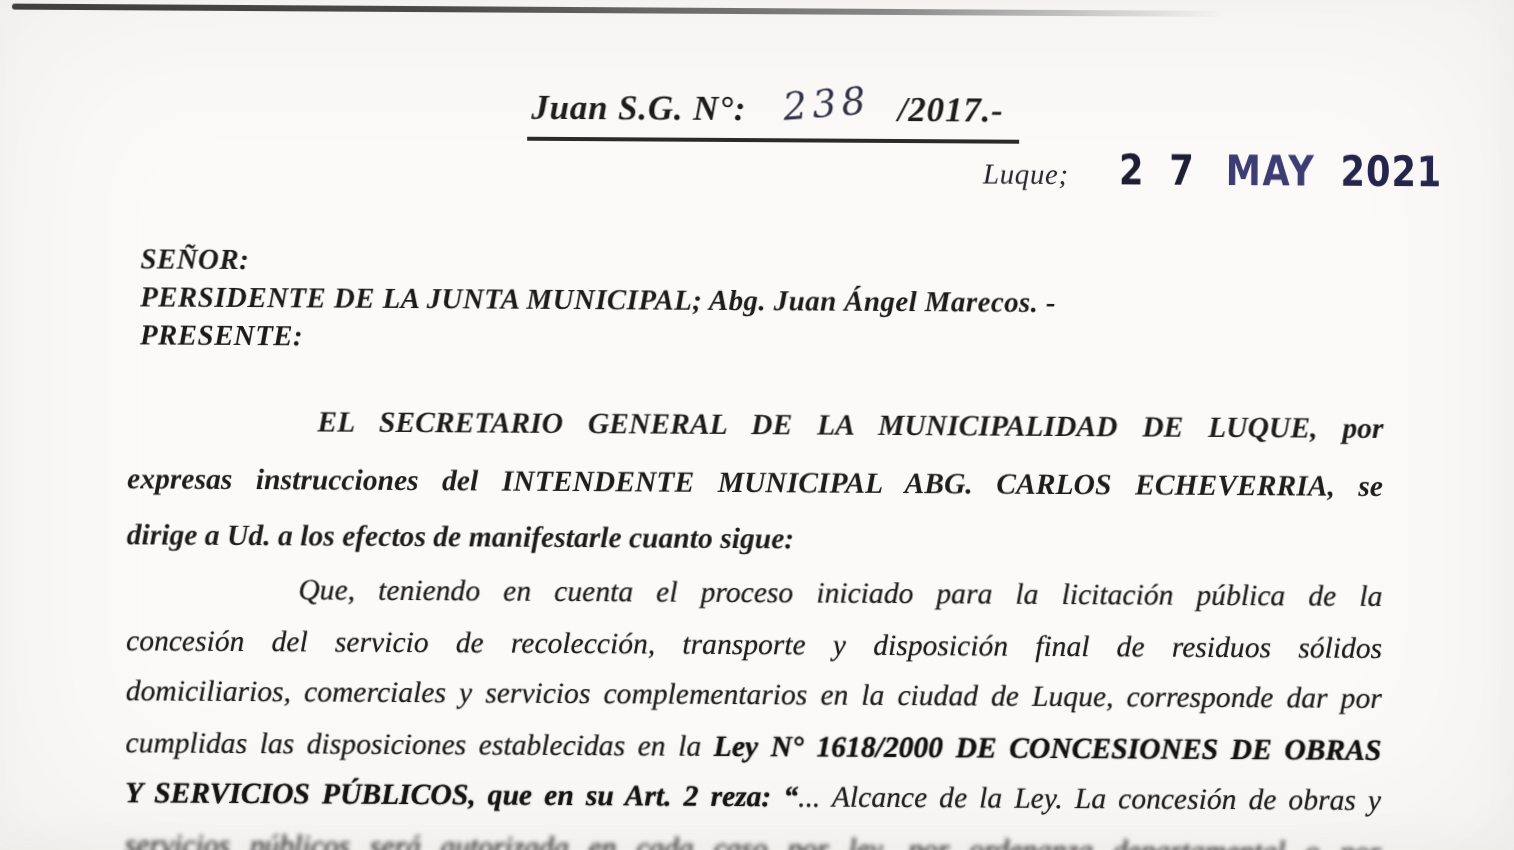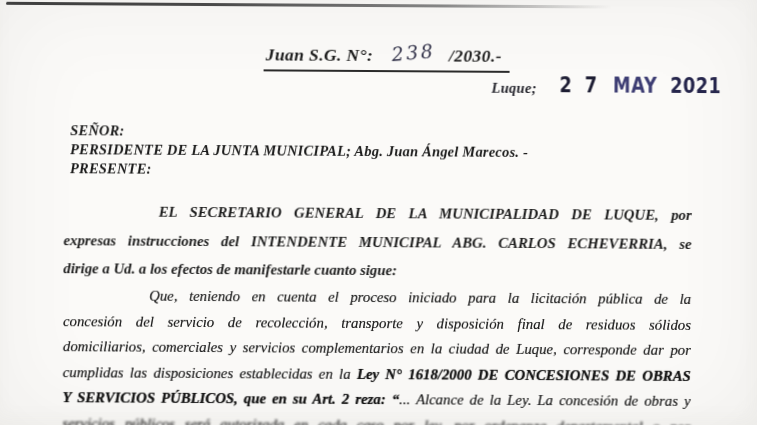--- a/index.html
+++ b/index.html
@@ -32,21 +32,21 @@
   }
   .nota .hand{
     display:inline-block;
     font-family:"DejaVu Serif",serif;font-weight:400;font-size:19px;
     letter-spacing:2.5px;color:#33334a;
     transform:rotate(-5deg) translateY(-2px);
     margin:0 14px 0 18px;
   }
   .place{
     position:absolute;left:492px;top:77px;
-    font-style:italic;font-weight:700;font-size:14.5px;color:#26262e;letter-spacing:.3px;
+    font-style:italic;font-weight:400;font-size:14.5px;color:#26262e;letter-spacing:.3px;
   }
   .stamp{
     position:absolute;left:560px;top:70px;display:flex;gap:15px;
     font-family:"DejaVu Sans",sans-serif;font-weight:700;font-size:21px;
     transform:scaleX(0.84);transform-origin:left center;white-space:nowrap;
   }
   .stamp .d{letter-spacing:4px;color:#1d1d33;}
   .stamp .m{color:#3d3d73;letter-spacing:1px;}
   .stamp .y{color:#26264c;letter-spacing:.5px;}
   .recipient{
@@ -70,21 +70,21 @@
 </style>
 </head>
 <body>
 
 <div class="page">
   <div class="tilt">
 
     <div class="topline"></div>
 
     <div class="nota">
-      <span>Juan S.G. N°:</span><span class="hand">238</span><span>/2030.-</span>
+      <span>Juan S.G. N°:</span><span class="hand">238</span><span>/2017.-</span>
     </div>
 
     <div class="place">Luque;</div>
 
     <div class="stamp">
       <span class="d">2 7</span>
       <span class="m">MAY</span>
       <span class="y">2021</span>
     </div>
 

